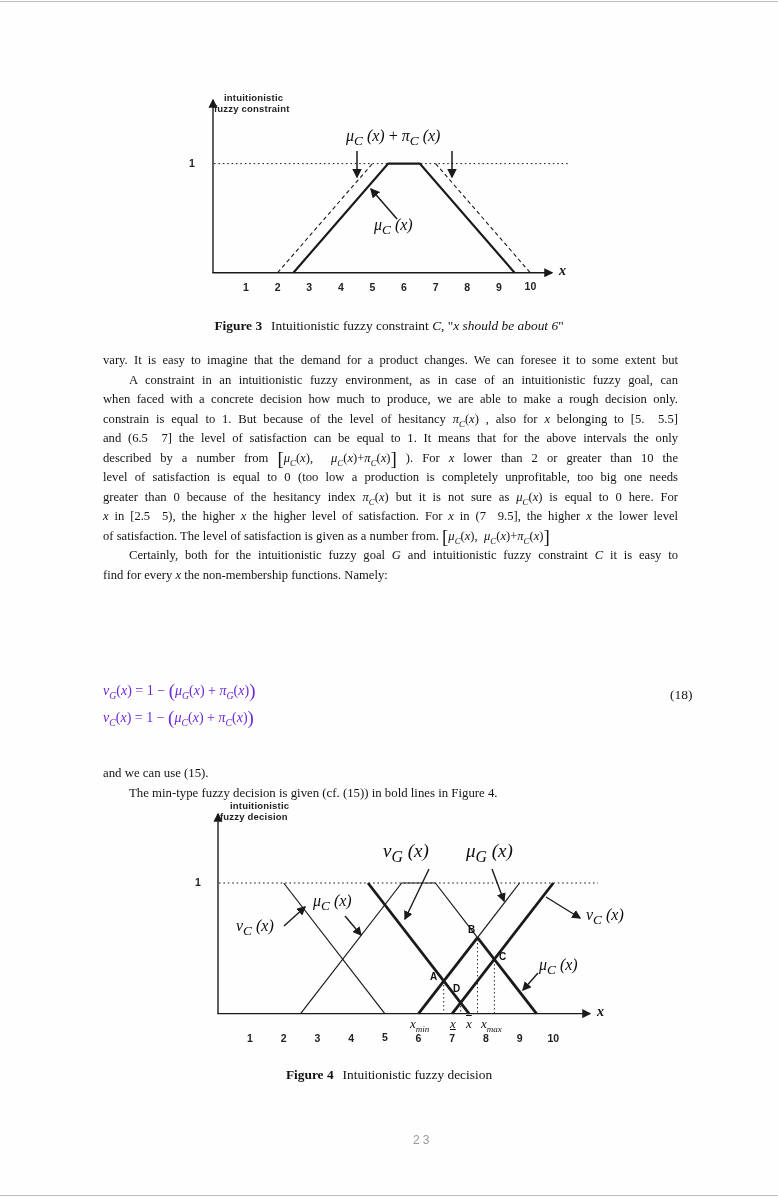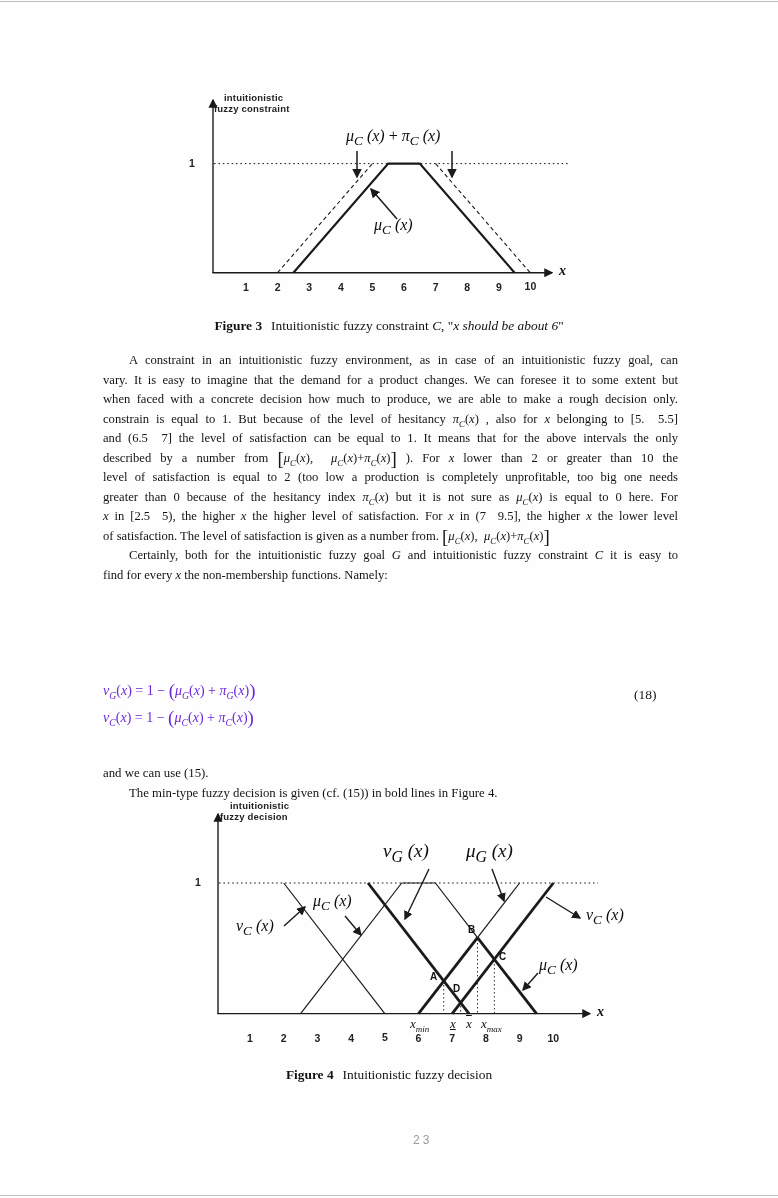--- a/index.html
+++ b/index.html
@@ -118,37 +118,37 @@
     <span class="tick" style="left:435.6px;top:281px">7</span>
     <span class="tick" style="left:467.2px;top:281px">8</span>
     <span class="tick" style="left:498.8px;top:281px">9</span>
     <span class="tick" style="left:530.4px;top:280px">10</span>
   </div>
   <div class="caption" style="top:318px">
     <b>Figure 3</b><span class="cap-rest">Intuitionistic fuzzy constraint <i>C</i>, "<i>x should be about 6</i>"</span>
   </div>
 
   <div class="bodytext">
+    <div class="line">vary. It is easy to imagine that the demand for a product changes. We can foresee it to some extent but</div>
     <div class="line indent">A constraint in an intuitionistic fuzzy environment, as in case of an intuitionistic fuzzy goal, can</div>
-    <div class="line">vary. It is easy to imagine that the demand for a product changes. We can foresee it to some extent but</div>
     <div class="line">when faced with a concrete decision how much to produce, we are able to make a rough decision only.</div>
     <div class="line">constrain is equal to 1. But because of the level of hesitancy <i>π<sub>C</sub></i>(<i>x</i>) , also for <i>x</i> belonging to [5.&nbsp; 5.5]</div>
     <div class="line">and (6.5&nbsp; 7] the level of satisfaction can be equal to 1. It means that for the above intervals the only</div>
     <div class="line">described by a number from <span class="bigb">[</span><i>μ<sub>C</sub></i>(<i>x</i>),&nbsp; <i>μ<sub>C</sub></i>(<i>x</i>)+<i>π<sub>C</sub></i>(<i>x</i>)<span class="bigb">]</span> ). For <i>x</i> lower than 2 or greater than 10 the</div>
-    <div class="line">level of satisfaction is equal to 2 (too low a production is completely unprofitable, too big one needs</div>
+    <div class="line">level of satisfaction is equal to 0 (too low a production is completely unprofitable, too big one needs</div>
     <div class="line">greater than 0 because of the hesitancy index <i>π<sub>C</sub></i>(<i>x</i>) but it is not sure as <i>μ<sub>C</sub></i>(<i>x</i>) is equal to 0 here. For</div>
     <div class="line"><i>x</i> in [2.5&nbsp; 5), the higher <i>x</i> the higher level of satisfaction. For <i>x</i> in (7&nbsp; 9.5], the higher <i>x</i> the lower level</div>
     <div class="line last">of satisfaction. The level of satisfaction is given as a number from. <span class="bigb">[</span><i>μ<sub>C</sub></i>(<i>x</i>),&nbsp; <i>μ<sub>C</sub></i>(<i>x</i>)+<i>π<sub>C</sub></i>(<i>x</i>)<span class="bigb">]</span></div>
     <div class="line indent">Certainly, both for the intuitionistic fuzzy goal <i>G</i> and intuitionistic fuzzy constraint <i>C</i> it is easy to</div>
     <div class="line last">find for every <i>x</i> the non-membership functions. Namely:</div>
   </div>
 
   <div class="eq" style="left:103px;top:683px"><i>ν<sub>G</sub></i>(<i>x</i>) = 1 − <span class="bigp">(</span><i>μ<sub>G</sub></i>(<i>x</i>) + <i>π<sub>G</sub></i>(<i>x</i>)<span class="bigp">)</span></div>
   <div class="eq" style="left:103px;top:710px"><i>ν<sub>C</sub></i>(<i>x</i>) = 1 − <span class="bigp">(</span><i>μ<sub>C</sub></i>(<i>x</i>) + <i>π<sub>C</sub></i>(<i>x</i>)<span class="bigp">)</span></div>
-  <div class="eqnum" style="left:634px;top:687px">(18)</div>
+  <div class="eqnum" style="left:670px;top:687px">(18)</div>
   <div class="plain" style="left:103px;top:766px">and we can use (15).</div>
   <div class="plain" style="left:129px;top:786px">The min-type fuzzy decision is given (cf. (15)) in bold lines in Figure 4.</div>
 
   <div class="axlabel" style="left:230px;top:800px">intuitionistic</div>
   <div class="axlabel" style="left:220px;top:811px">fuzzy decision</div>
   <div class="ytick" style="left:195px;top:876px">1</div>
 
   <div class="mathlab big" style="left:383px;top:840px"><i>ν<sub>G</sub> (x)</i></div>
   <div class="mathlab big" style="left:466px;top:840px"><i>μ<sub>G</sub> (x)</i></div>
   <div class="mathlab" style="left:313px;top:892px"><i>μ<sub>C</sub> (x)</i></div>

